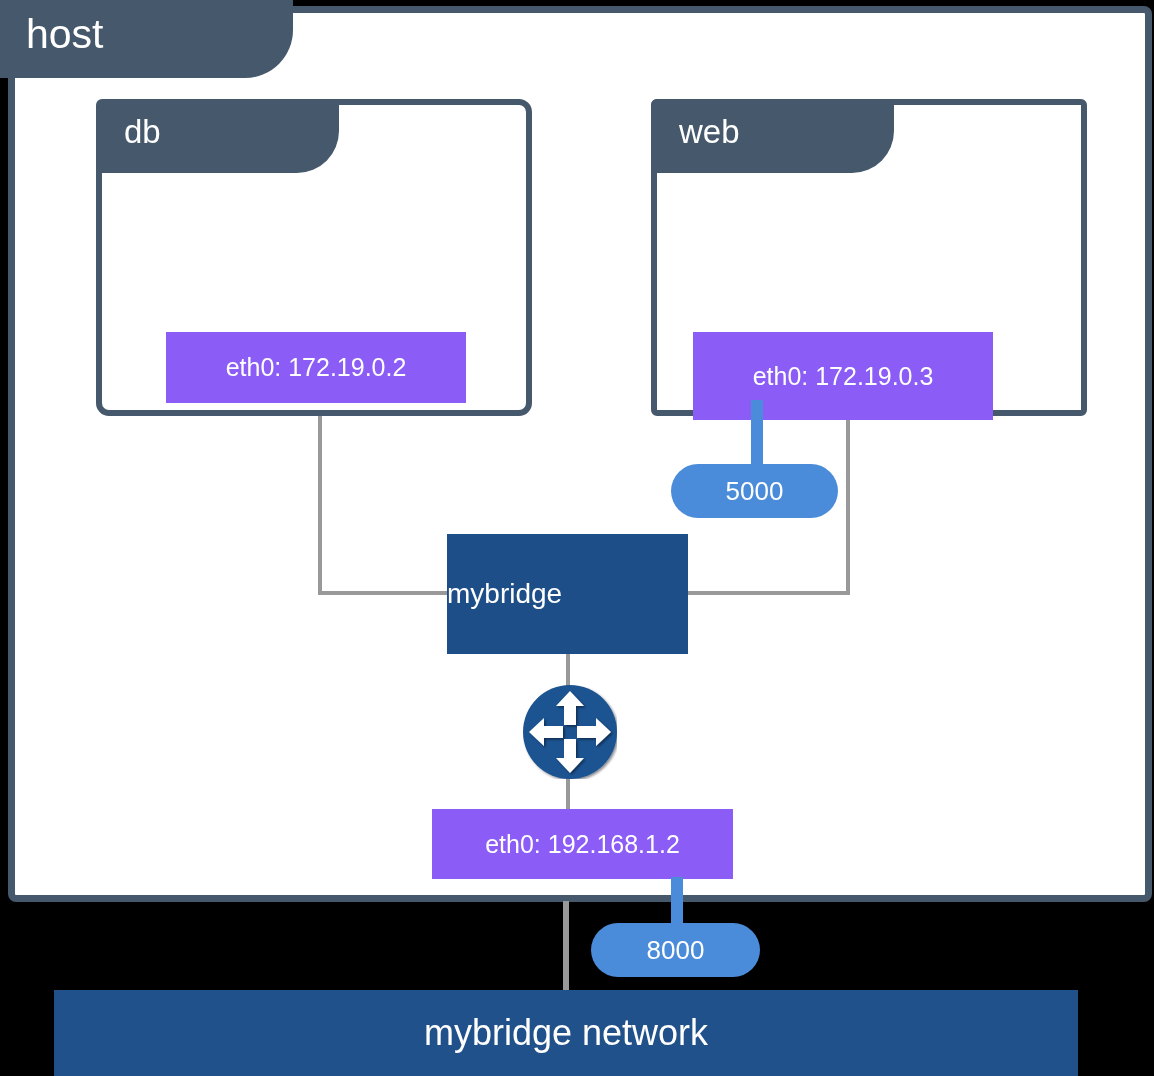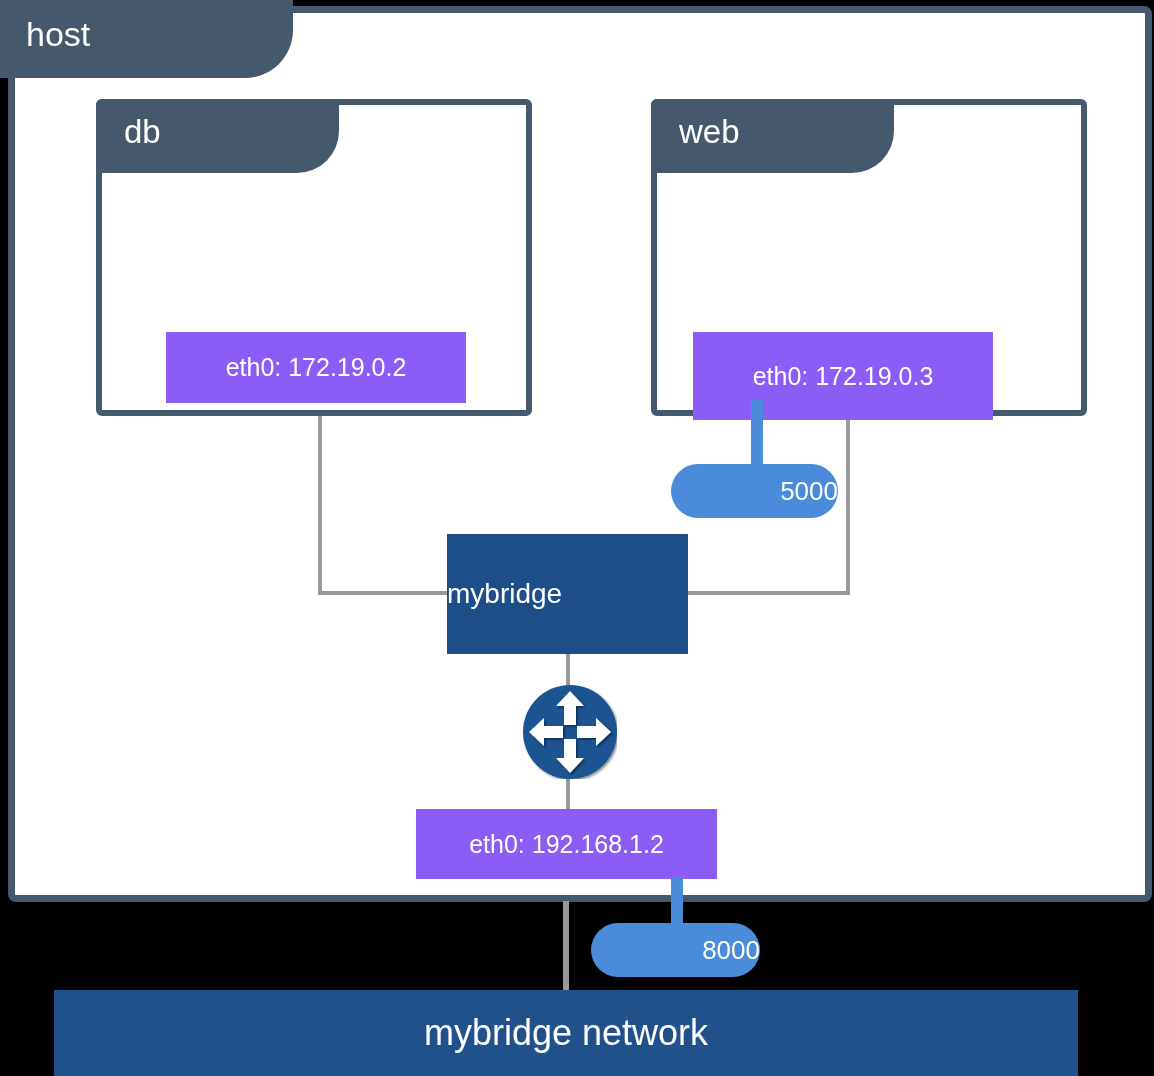--- a/index.html
+++ b/index.html
@@ -6,54 +6,54 @@
   #page{
     position:relative;width:1154px;height:1076px;background:#000;overflow:hidden;
     font-family:"Liberation Sans",sans-serif;color:#fff;
   }
   .abs{position:absolute;box-sizing:border-box;}
   
   .host-frame{left:8px;top:6px;width:1144px;height:896px;background:#fff;
     border:7px solid #46586B;border-radius:8px;z-index:1;}
   .host-tab{left:0;top:0;width:293px;height:78px;background:#46586B;
     border-radius:0 0 48px 0;z-index:2;display:flex;align-items:center;
-    padding:0 0 10px 26px;font-size:34px;}
+    padding:0 0 10px 26px;font-size:41px;}
   
   .panel{width:436px;height:317px;background:#fff;border:6px solid #46586B;
     border-radius:6px;z-index:3;}
-  .panel-db{left:96px;top:99px;}
+  .panel-db{left:96px;top:99px;border-radius:13px;}
   .panel-web{left:625px;top:99px;margin-left:26px;}
   .panel-tab{position:absolute;left:-6px;top:-6px;width:243px;height:74px;
     background:#46586B;border-radius:6px 0 42px 0;display:flex;align-items:center;
     padding:0 0 8px 28px;box-sizing:border-box;font-size:33px;}
   
   .iface{background:#8b5cf6;display:flex;align-items:center;justify-content:center;
     font-size:25px;z-index:4;}
   .iface-db{left:166px;top:332px;width:300px;height:71px;}
   .iface-web{left:693px;top:332px;width:300px;height:88px;}
-  .iface-host{left:416px;top:809px;width:301px;height:70px;}
+  .iface-host{left:432px;top:809px;width:301px;height:70px;}
   
   .gline{background:#999999;z-index:2;}
   .v-db{left:318px;top:414px;width:4px;height:180px;}
   .h-db{left:318px;top:591px;width:134px;height:4px;}
   .v-web{left:846px;top:414px;width:4px;height:180px;}
   .h-web{left:686px;top:591px;width:164px;height:4px;}
   .v-bridge{left:566px;top:652px;width:4px;height:160px;}
   .v-ext{left:563px;top:901px;width:6px;height:89px;}
   
   .bridge{left:447px;top:534px;width:241px;height:120px;background:#1E4E87;
     display:flex;align-items:center;font-size:28px;z-index:5;}
   
   .router{left:523px;top:685px;width:94px;height:94px;z-index:6;}
   
   .pconn{width:12px;background:#4A8CD9;z-index:6;}
   .pconn-5000{left:751px;top:400px;height:68px;}
   .pconn-8000{left:671px;top:877px;height:50px;}
   .pill{height:54px;background:#4A8CD9;border-radius:27px;display:flex;
-    align-items:center;justify-content:flex-end;font-size:26px;z-index:6;}
+    align-items:center;justify-content:center;font-size:26px;z-index:6;}
   .pill-5000{left:671px;top:464px;width:167px;}
   .pill-8000{left:591px;top:923px;width:169px;}
   
   .extbar{left:54px;top:990px;width:1024px;height:86px;background:#20518A;
     display:flex;align-items:center;justify-content:center;font-size:36px;z-index:3;}
 </style>
 </head>
 <body>
 
 <div id="page">

